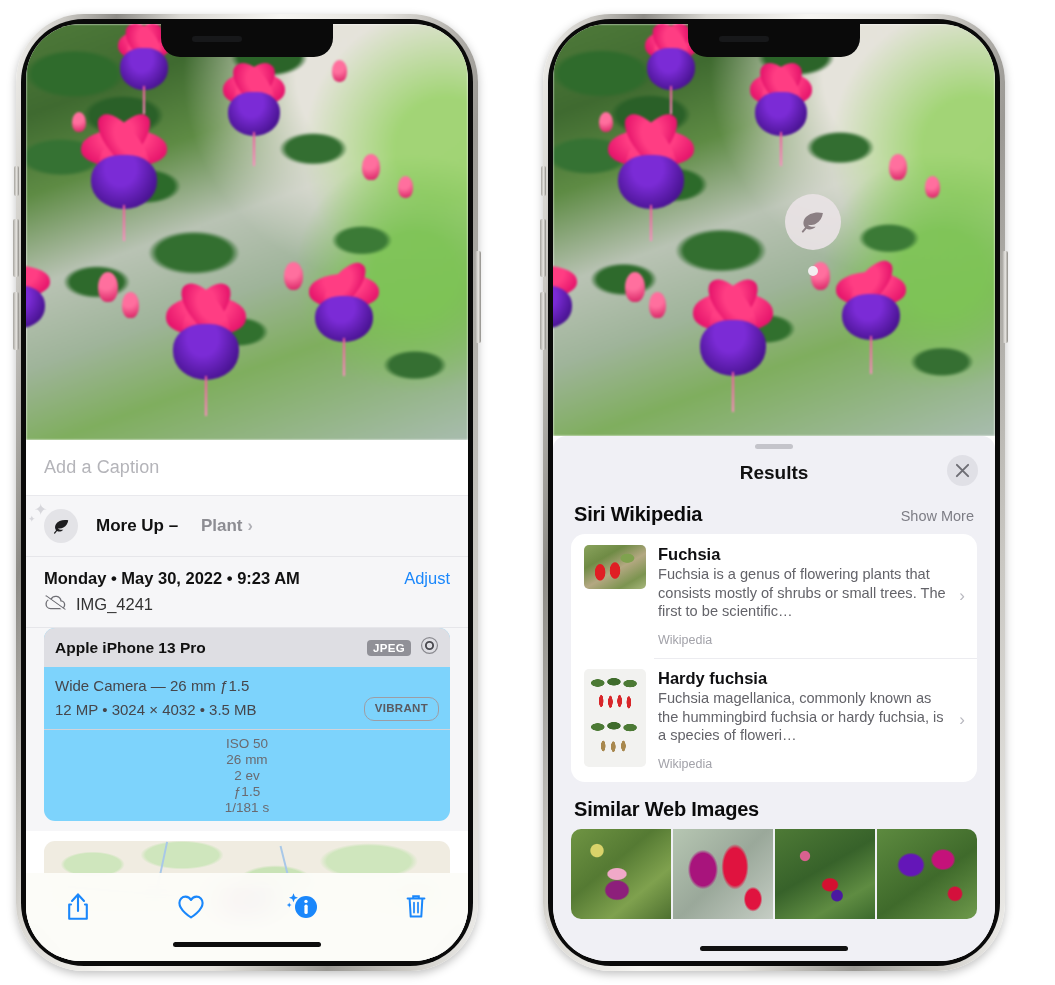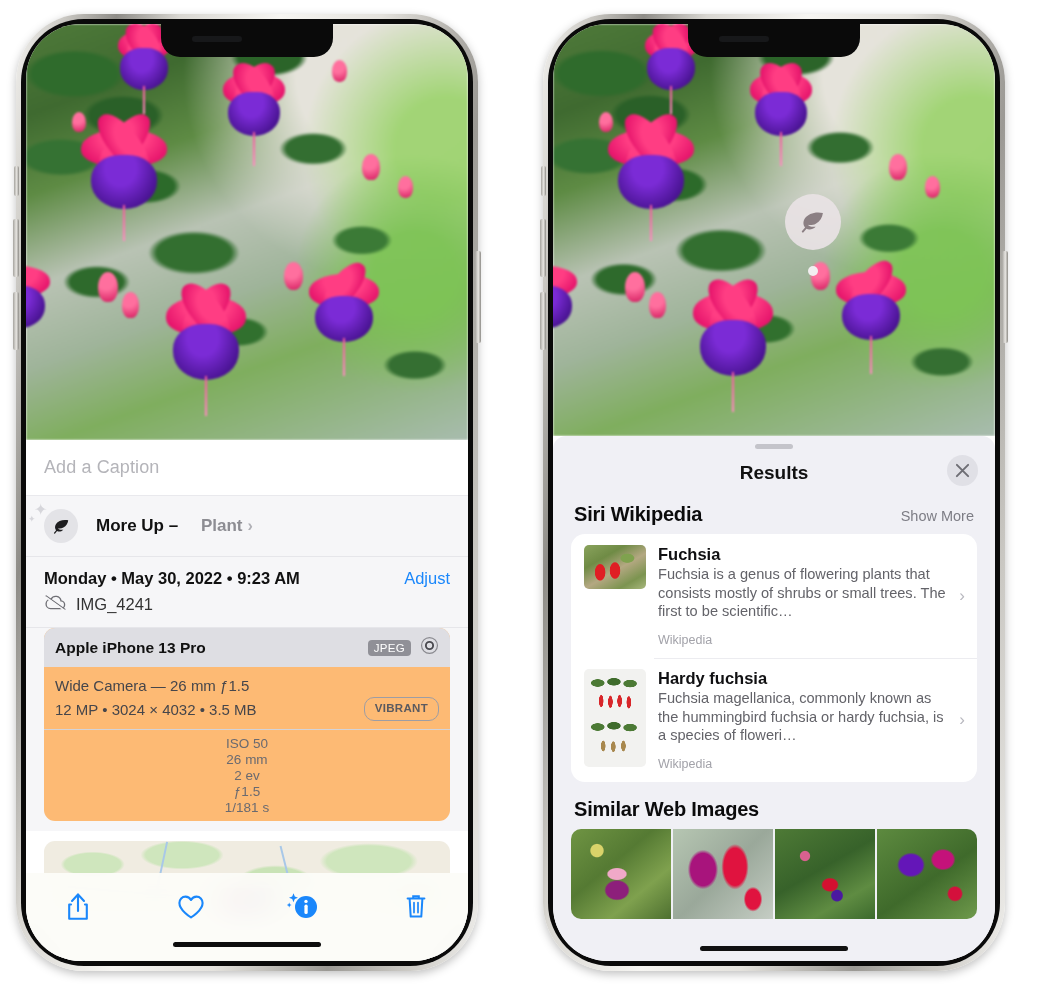--- a/index.html
+++ b/index.html
@@ -132,30 +132,30 @@
   .chev-grey { color: #b0b0b6; font-size: 16px; margin-left: 5px; }
 
   .meta-block { background: #f6f6f8; padding: 0 18px; border-top: 1px solid #e6e6ea; }
   .meta-row1 { display: flex; justify-content: space-between; align-items: baseline; padding-top: 12px; }
   .meta-date { font-size: 16.5px; font-weight: bold; color: #111; }
   .adjust-link { font-size: 16.5px; color: #1a87fb; }
   .meta-row2 { display: flex; align-items: center; gap: 9px; padding: 6px 0 12px; }
   .meta-filename { font-size: 16.5px; color: #333; }
 
   .exif-card {
-    margin: 0 18px; background: #fdba74; border-radius: 11px; overflow: hidden;
+    margin: 0 18px; background: #7dd3fc; border-radius: 11px; overflow: hidden;
   }
   .exif-head {
     display: flex; align-items: center; justify-content: space-between;
     padding: 8px 11px; background: #dedee3;
   }
   .exif-device { font-size: 15.5px; font-weight: bold; color: #111; }
   .exif-head-right { display: flex; align-items: center; gap: 9px; }
   .tag-jpeg {
-    background: #909097; color: #fff; font-size: 11.5px; font-weight: normal;
+    background: #909097; color: #fff; font-size: 11.5px; font-weight: bold;
     padding: 2px 6px; border-radius: 4px; letter-spacing: .3px;
   }
   .exif-body { padding: 7px 11px 8px; }
   .exif-line { font-size: 15px; color: #46464b; line-height: 1.55; }
   .exif-line2 { display: flex; align-items: center; justify-content: space-between; }
   .tag-vibrant {
     border: 1px solid #9d9da4; color: #5a5a60; font-size: 11.5px; font-weight: bold;
     padding: 2px 10px; border-radius: 10px; letter-spacing: .3px;
   }
   .exif-foot {

